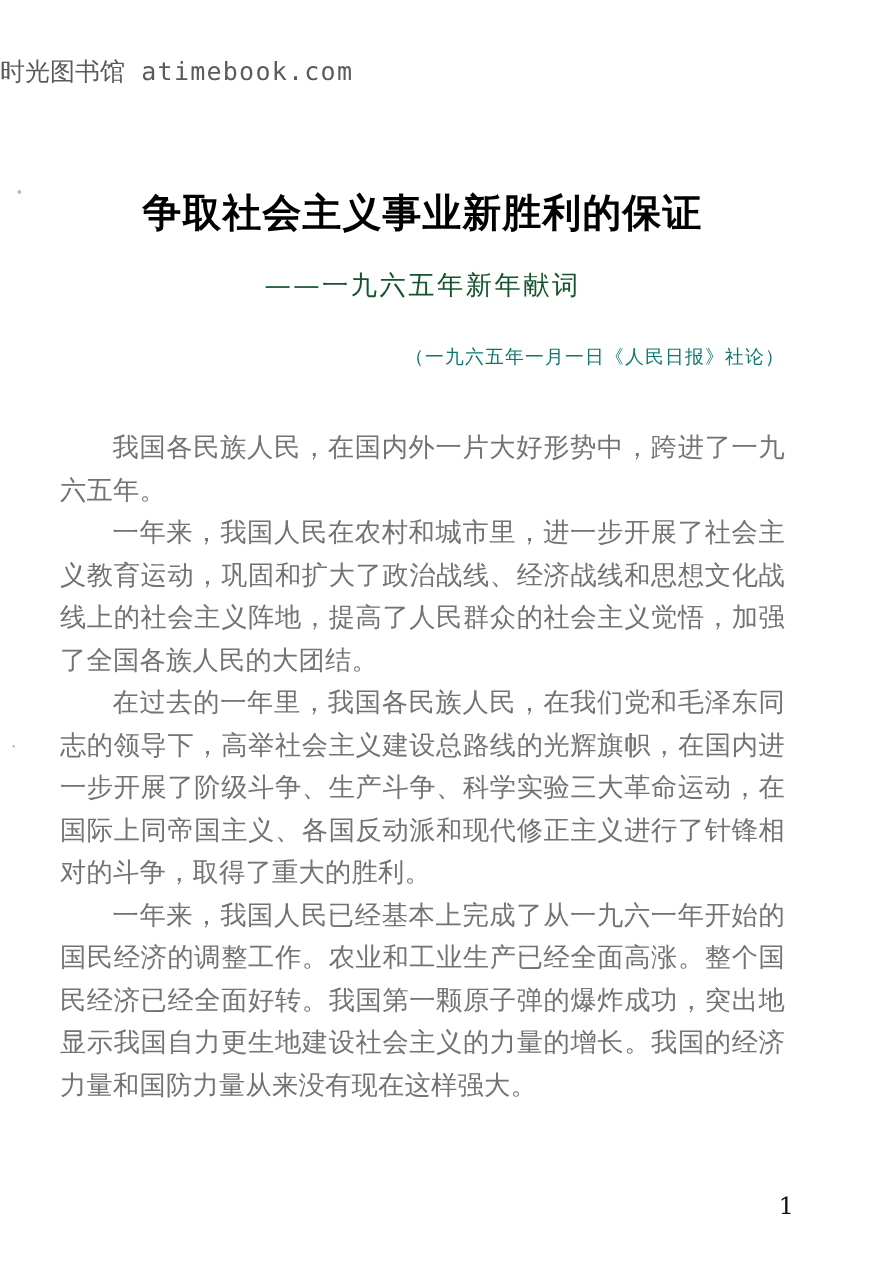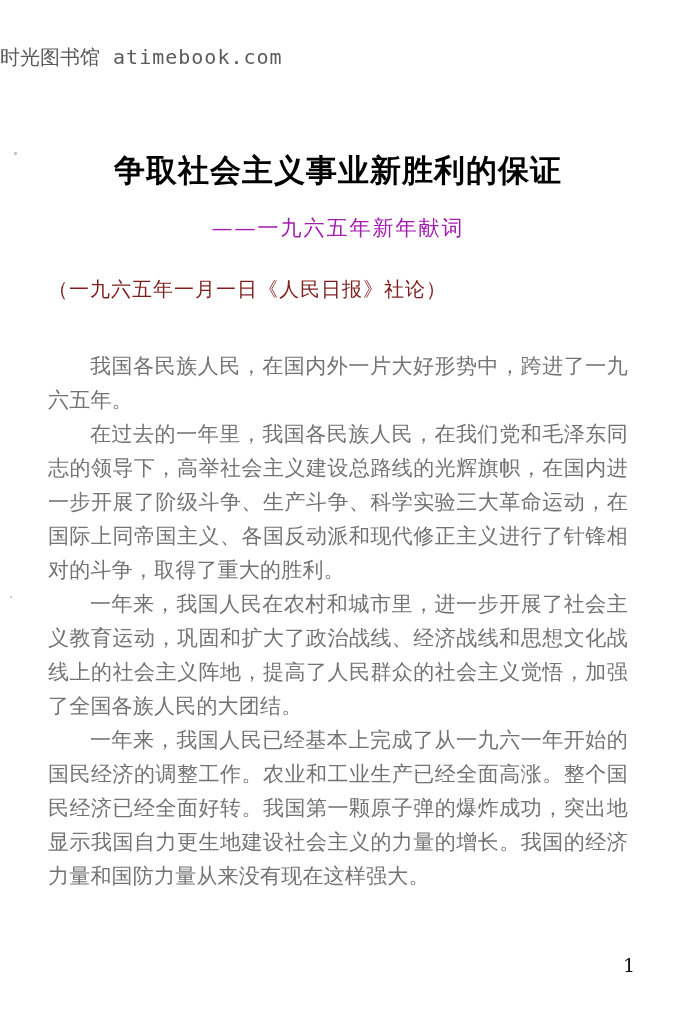--- a/index.html
+++ b/index.html
@@ -61,28 +61,28 @@
     letter-spacing: 1px;
     font-family: "DejaVu Sans", "Liberation Sans", sans-serif;
     margin: 0 0 22px 0;
     color: #000;
   }
   .doc-subtitle {
     text-align: center;
     font-size: 21px;
     letter-spacing: 2px;
     margin: 0 0 34px 0;
-    color: #a21caf;
+    color: #14532d;
   }
   .doc-source {
-    text-align: left;
-    font-size: 20px;
+    text-align: right;
+    font-size: 15px;
     letter-spacing: 1px;
     margin: 0 0 46px 0;
-    color: #7f1d1d;
+    color: #0f766e;
   }
   .body-text p {
     margin: 0;
     font-size: 21px;
     line-height: 1.62;
     text-align: justify;
     text-indent: 2em;
     letter-spacing: 0.2px;
     color: #737373;
   }
@@ -111,22 +111,22 @@
   <div class="content">
 
     <h1 class="doc-title">争取社会主义事业新胜利的保证</h1>
 
     <div class="doc-subtitle">——一九六五年新年献词</div>
 
     <div class="doc-source">（一九六五年一月一日《人民日报》社论）</div>
 
     <div class="body-text">
       <p>我国各民族人民，在国内外一片大好形势中，跨进了一九六五年。</p>
+      <p>一年来，我国人民在农村和城市里，进一步开展了社会主义教育运动，巩固和扩大了政治战线、经济战线和思想文化战线上的社会主义阵地，提高了人民群众的社会主义觉悟，加强了全国各族人民的大团结。</p>
       <p>在过去的一年里，我国各民族人民，在我们党和毛泽东同志的领导下，高举社会主义建设总路线的光辉旗帜，在国内进一步开展了阶级斗争、生产斗争、科学实验三大革命运动，在国际上同帝国主义、各国反动派和现代修正主义进行了针锋相对的斗争，取得了重大的胜利。</p>
-      <p>一年来，我国人民在农村和城市里，进一步开展了社会主义教育运动，巩固和扩大了政治战线、经济战线和思想文化战线上的社会主义阵地，提高了人民群众的社会主义觉悟，加强了全国各族人民的大团结。</p>
       <p>一年来，我国人民已经基本上完成了从一九六一年开始的国民经济的调整工作。农业和工业生产已经全面高涨。整个国民经济已经全面好转。我国第一颗原子弹的爆炸成功，突出地显示我国自力更生地建设社会主义的力量的增长。我国的经济力量和国防力量从来没有现在这样强大。</p>
     </div>
 
   </div>
 
   <div class="page-number">1</div>
 
 </div>
 
 </body></html>

